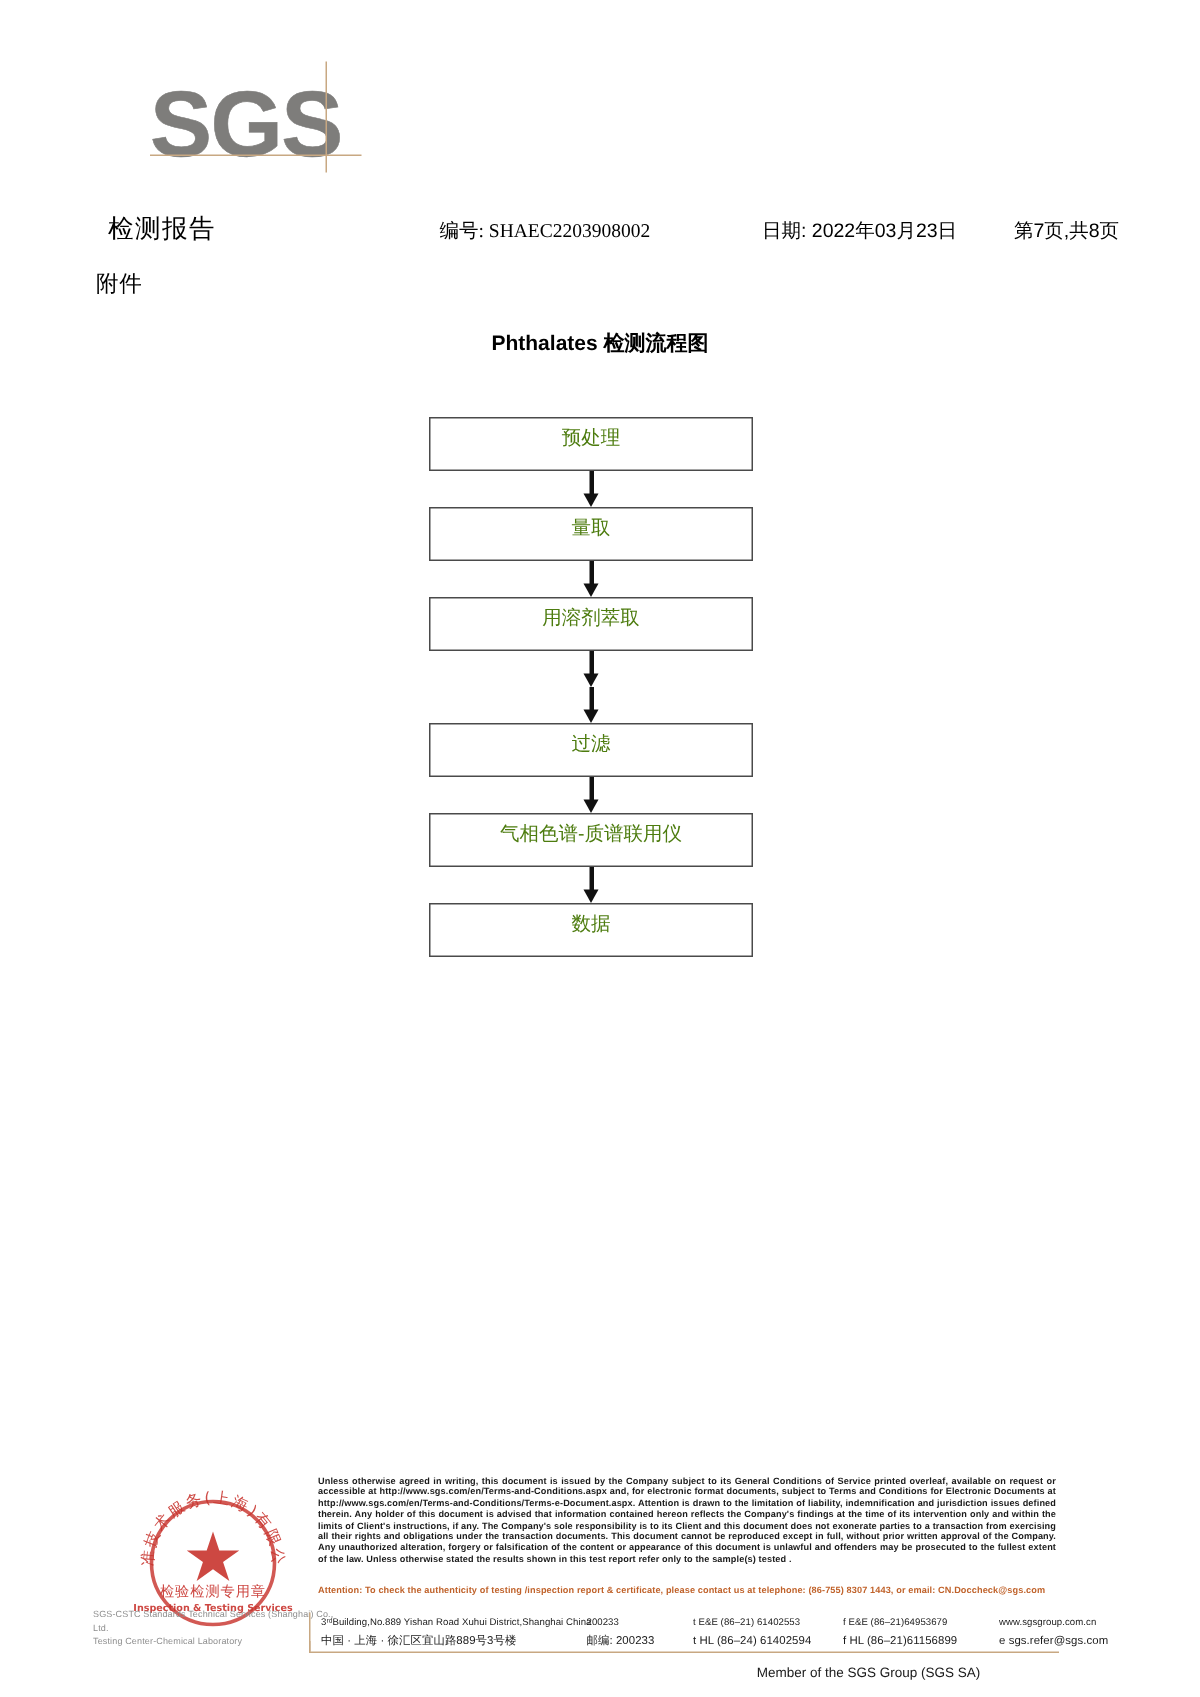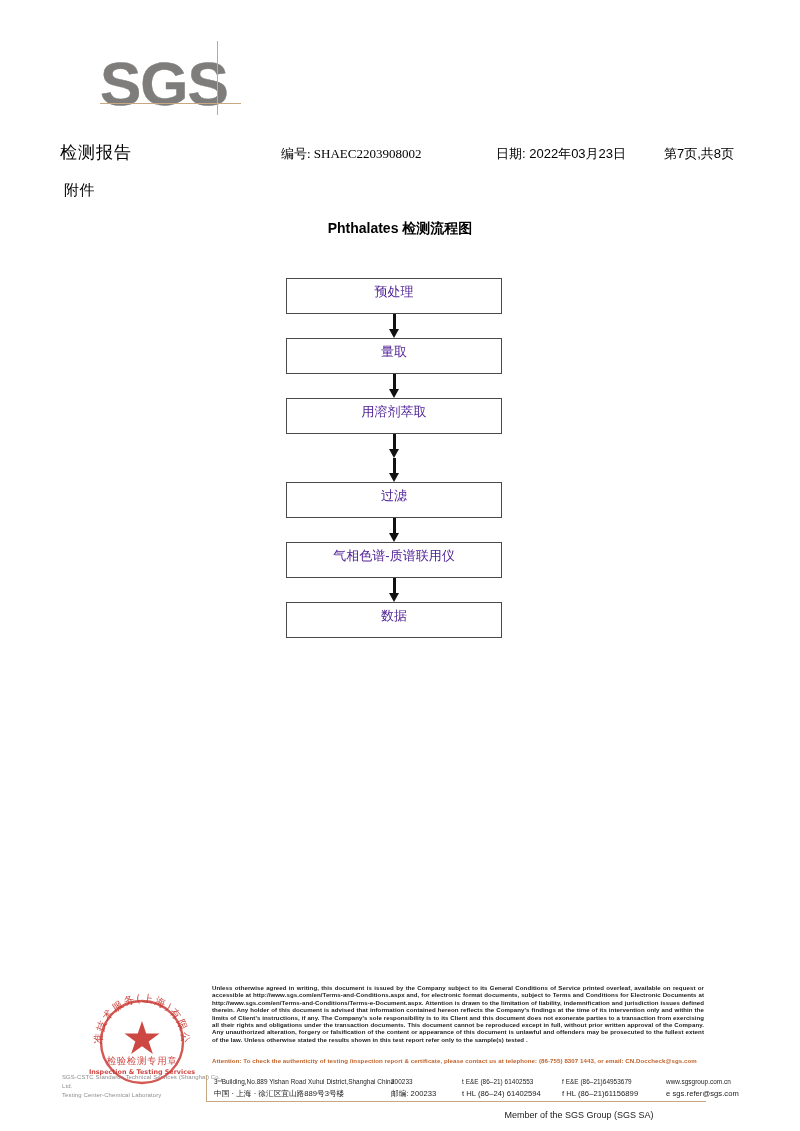--- a/index.html
+++ b/index.html
@@ -50,21 +50,21 @@
     left: 121px;
     top: 5px;
     width: 1px;
     height: 74px;
     background: #c8a882;
   }
 
   
   #doc-header {
     position: absolute;
-    left: 60px;
+    left: 72px;
     top: 141px;
     width: 690px;
     height: 30px;
   }
   #report-title {
     position: absolute;
     left: 0;
     top: 0;
     font-size: 17px;
     line-height: 24px;
@@ -130,21 +130,21 @@
     background: #fff;
   }
   .flow-node-label {
     position: absolute;
     left: 0;
     top: 4px;
     width: 100%;
     text-align: center;
     font-size: 13px;
     line-height: 17px;
-    color: #4c1d95;
+    color: #4d7c0f;
   }
   .flow-arrow {
     position: relative;
     width: 216px;
     height: 24px;
   }
   .flow-arrow .shaft {
     position: absolute;
     left: 50%;
     margin-left: -1.5px;

